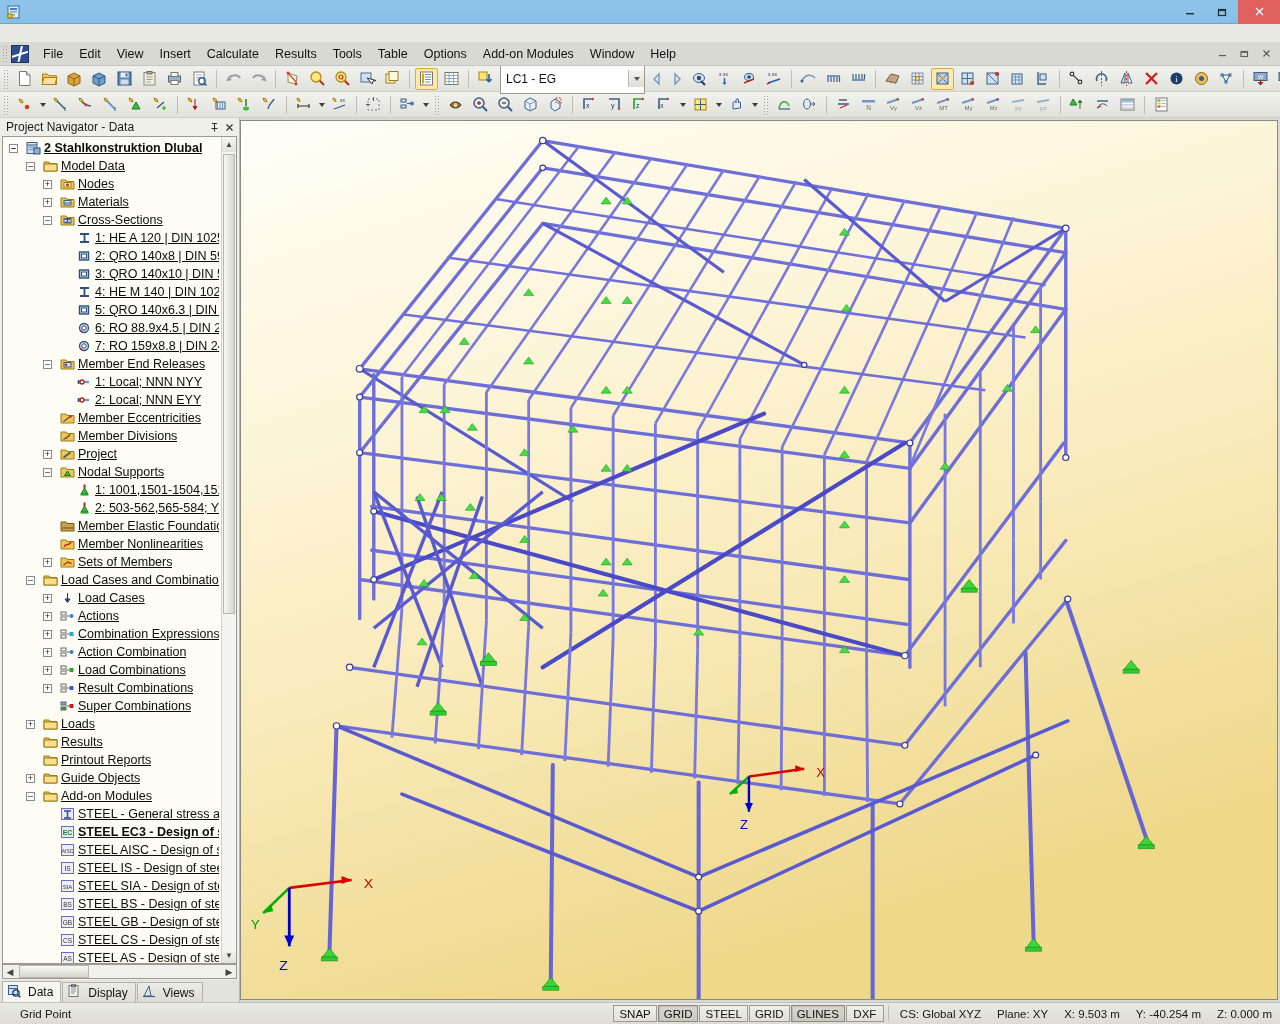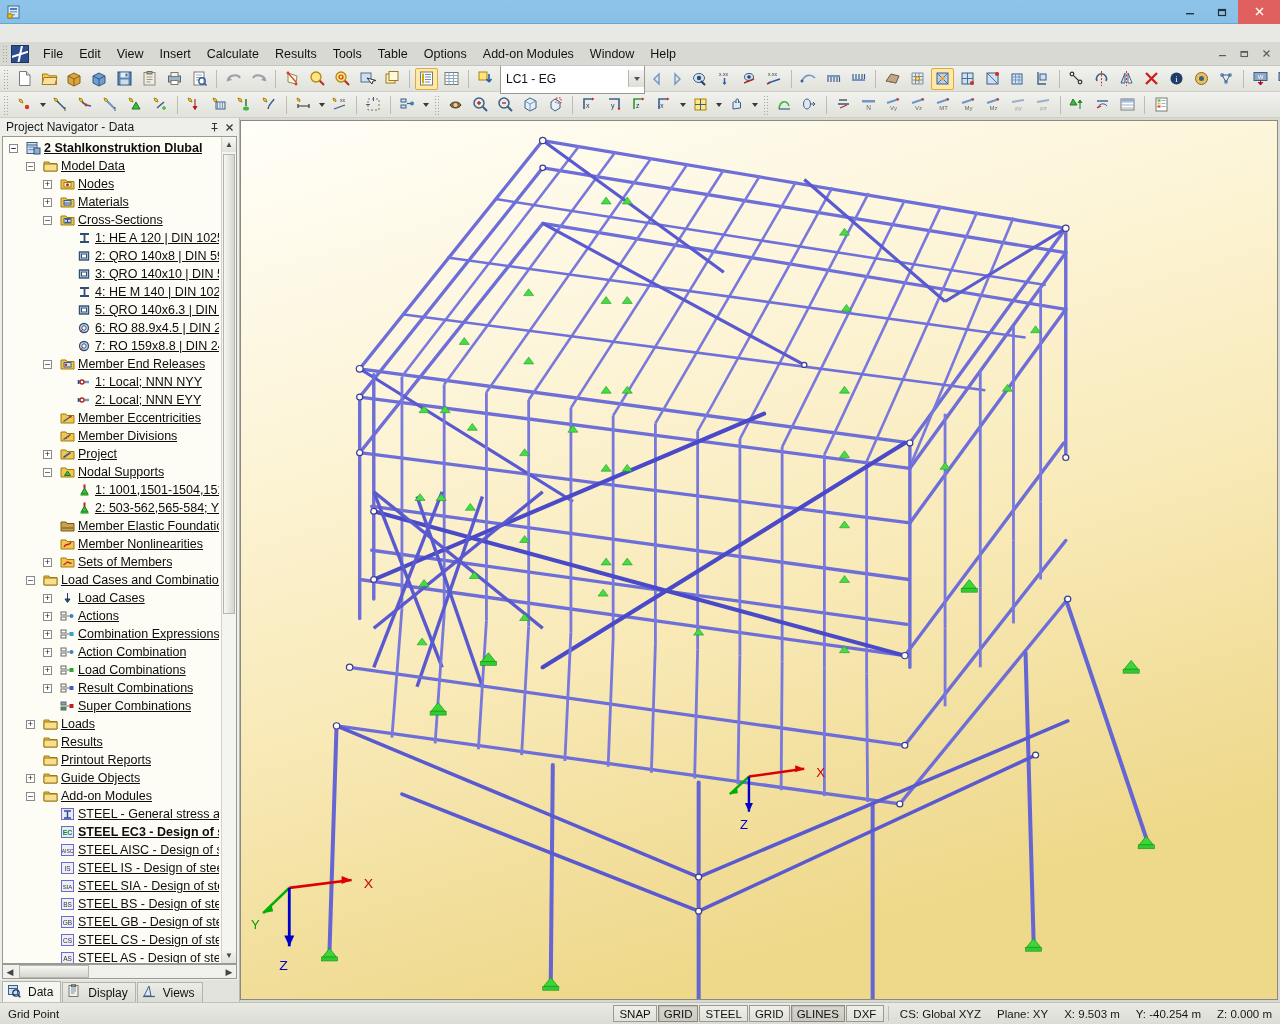--- a/index.html
+++ b/index.html
@@ -222,21 +222,21 @@
   .viewport svg { display:block; width:100%; height:100%; }
 
   
   .statusbar {
     height: 22px; flex: 0 0 22px;
     background: linear-gradient(to bottom, #eaeae5, #dcdcd5);
     border-top: 1px solid #c2c2ba;
     display: flex; align-items: center;
     font-size: 11.5px; color: #161616;
   }
-  .sb-msg { padding-left: 8px; flex: 1; }
+  .sb-msg { padding-left: 20px; flex: 1; }
   .sb-toggle {
     height: 17px; min-width: 38px; padding: 0 5px;
     display: flex; align-items: center; justify-content: center;
     border: 1px solid #9b9b93;
     margin-right: 1px;
     background: linear-gradient(#f0f0eb,#e0e0d9);
     font-size: 11.5px; color: #111;
   }
   .sb-toggle.on {
     background: linear-gradient(#d8d8d0,#c9c9c0);

